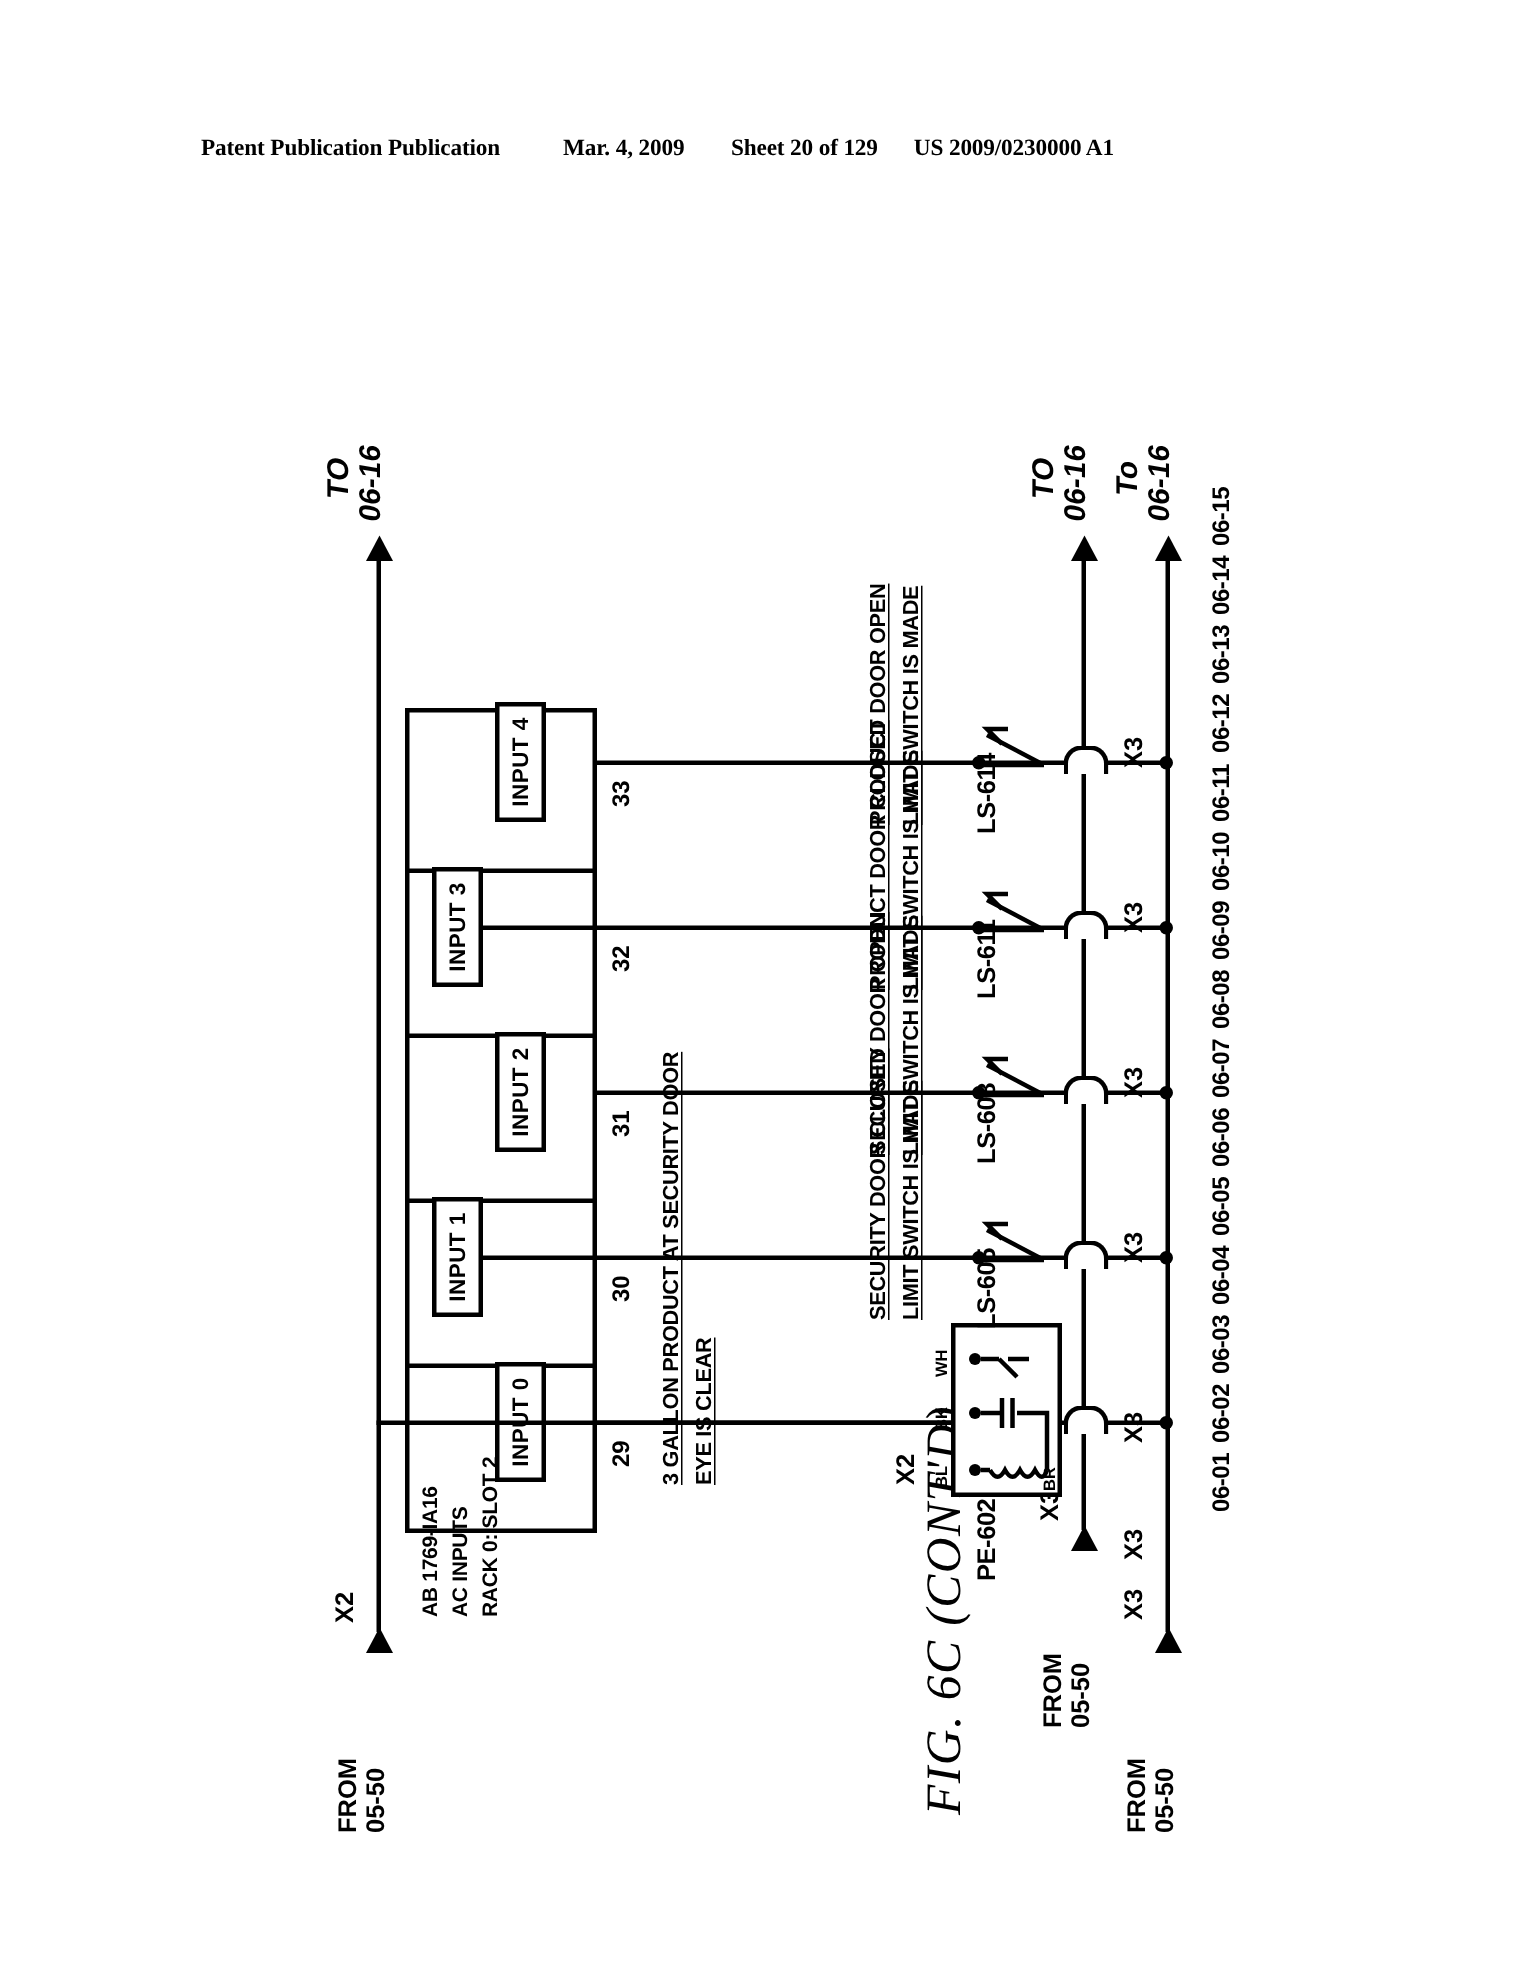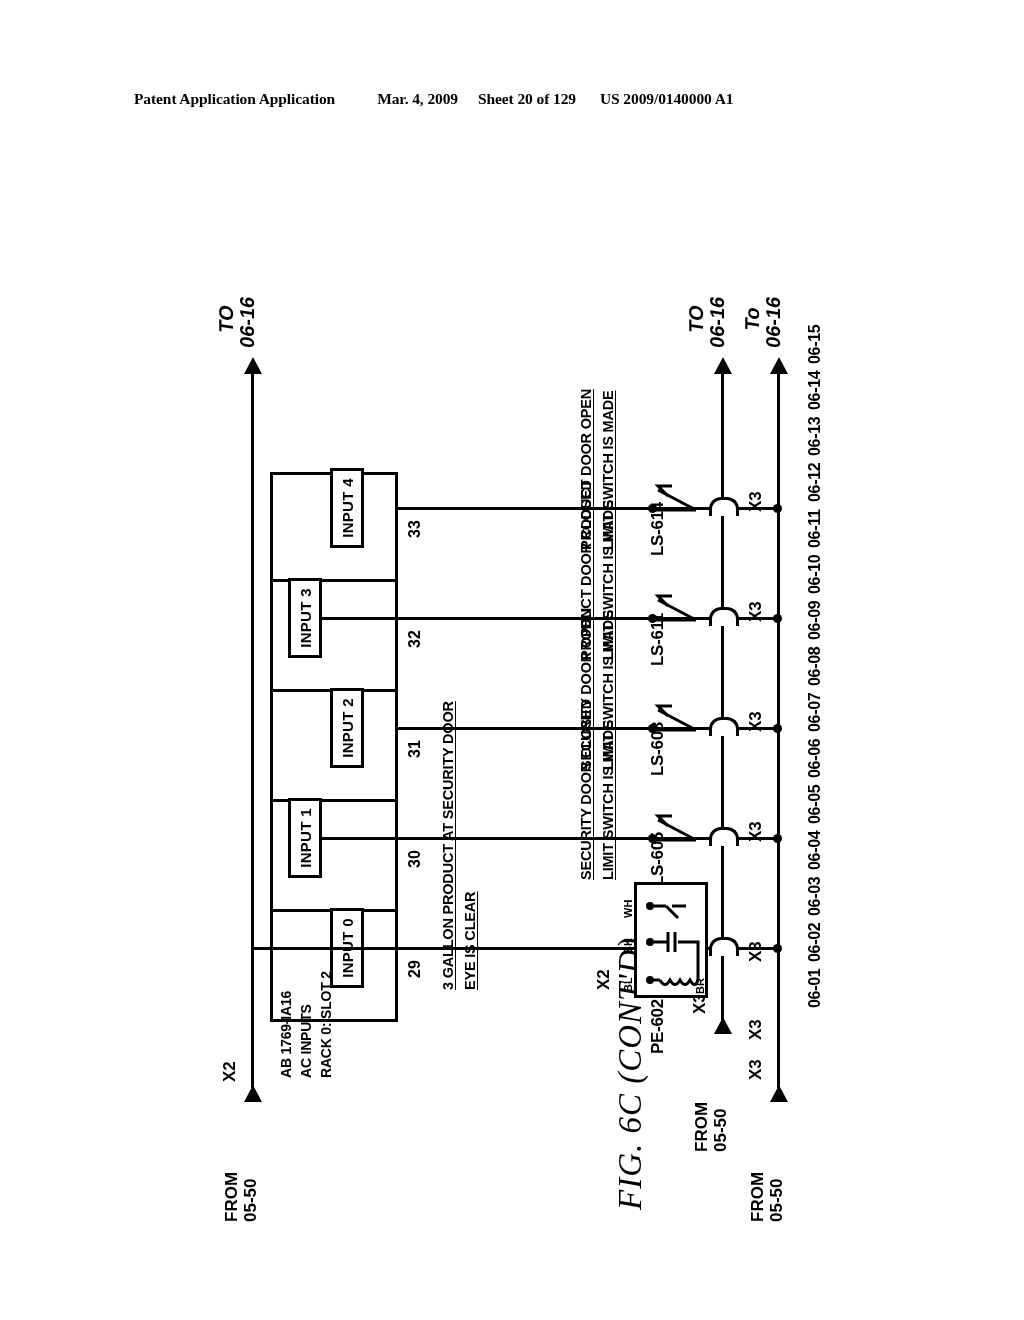--- a/index.html
+++ b/index.html
@@ -25,21 +25,21 @@
     display: flex;
     align-items: center;
     font-family: "Liberation Serif", serif;
     font-weight: bold;
     font-size: 15.5px;
     color: #000;
     letter-spacing: -0.1px;
   }
   #pub-header .h-left { margin-left: 134px; }
   #pub-header .h-date { margin-left: 42px; }
-  #pub-header .h-sheet { margin-left: 20px; }
+  #pub-header .h-sheet { margin-left: 31px; }
   #pub-header .h-num { margin-left: 24px; }
 
   
   
   #drawing-rot {
     position: absolute;
     left: 512px;
     top: 700px;
     width: 1060px;   
     height: 660px;   
@@ -183,24 +183,24 @@
     position: absolute;
     width: 9px; height: 9px;
     background: #000;
     border-radius: 50%;
   }
 </style>
 </head>
 <body>
 
 <div id="pub-header">
-  <span class="h-left">Patent Application Application</span>
+  <span class="h-left">Patent Publication Publication</span>
   <span class="h-date">Mar. 4, 2009</span>
   <span class="h-sheet">Sheet 20 of 129</span>
-  <span class="h-num">US 2009/0140000 A1</span>
+  <span class="h-num">US 2009/0230000 A1</span>
 </div>
 
 <div id="drawing-rot">
 <div id="drawing">
 
   <div class="fig-title" style="left:20px; top:430px;">FIG. 6C  (CONT'D)</div>
 
   <div class="fromlbl" style="left:8px; top:566px;">
     <div>FROM</div>
     <div>05-50</div>

